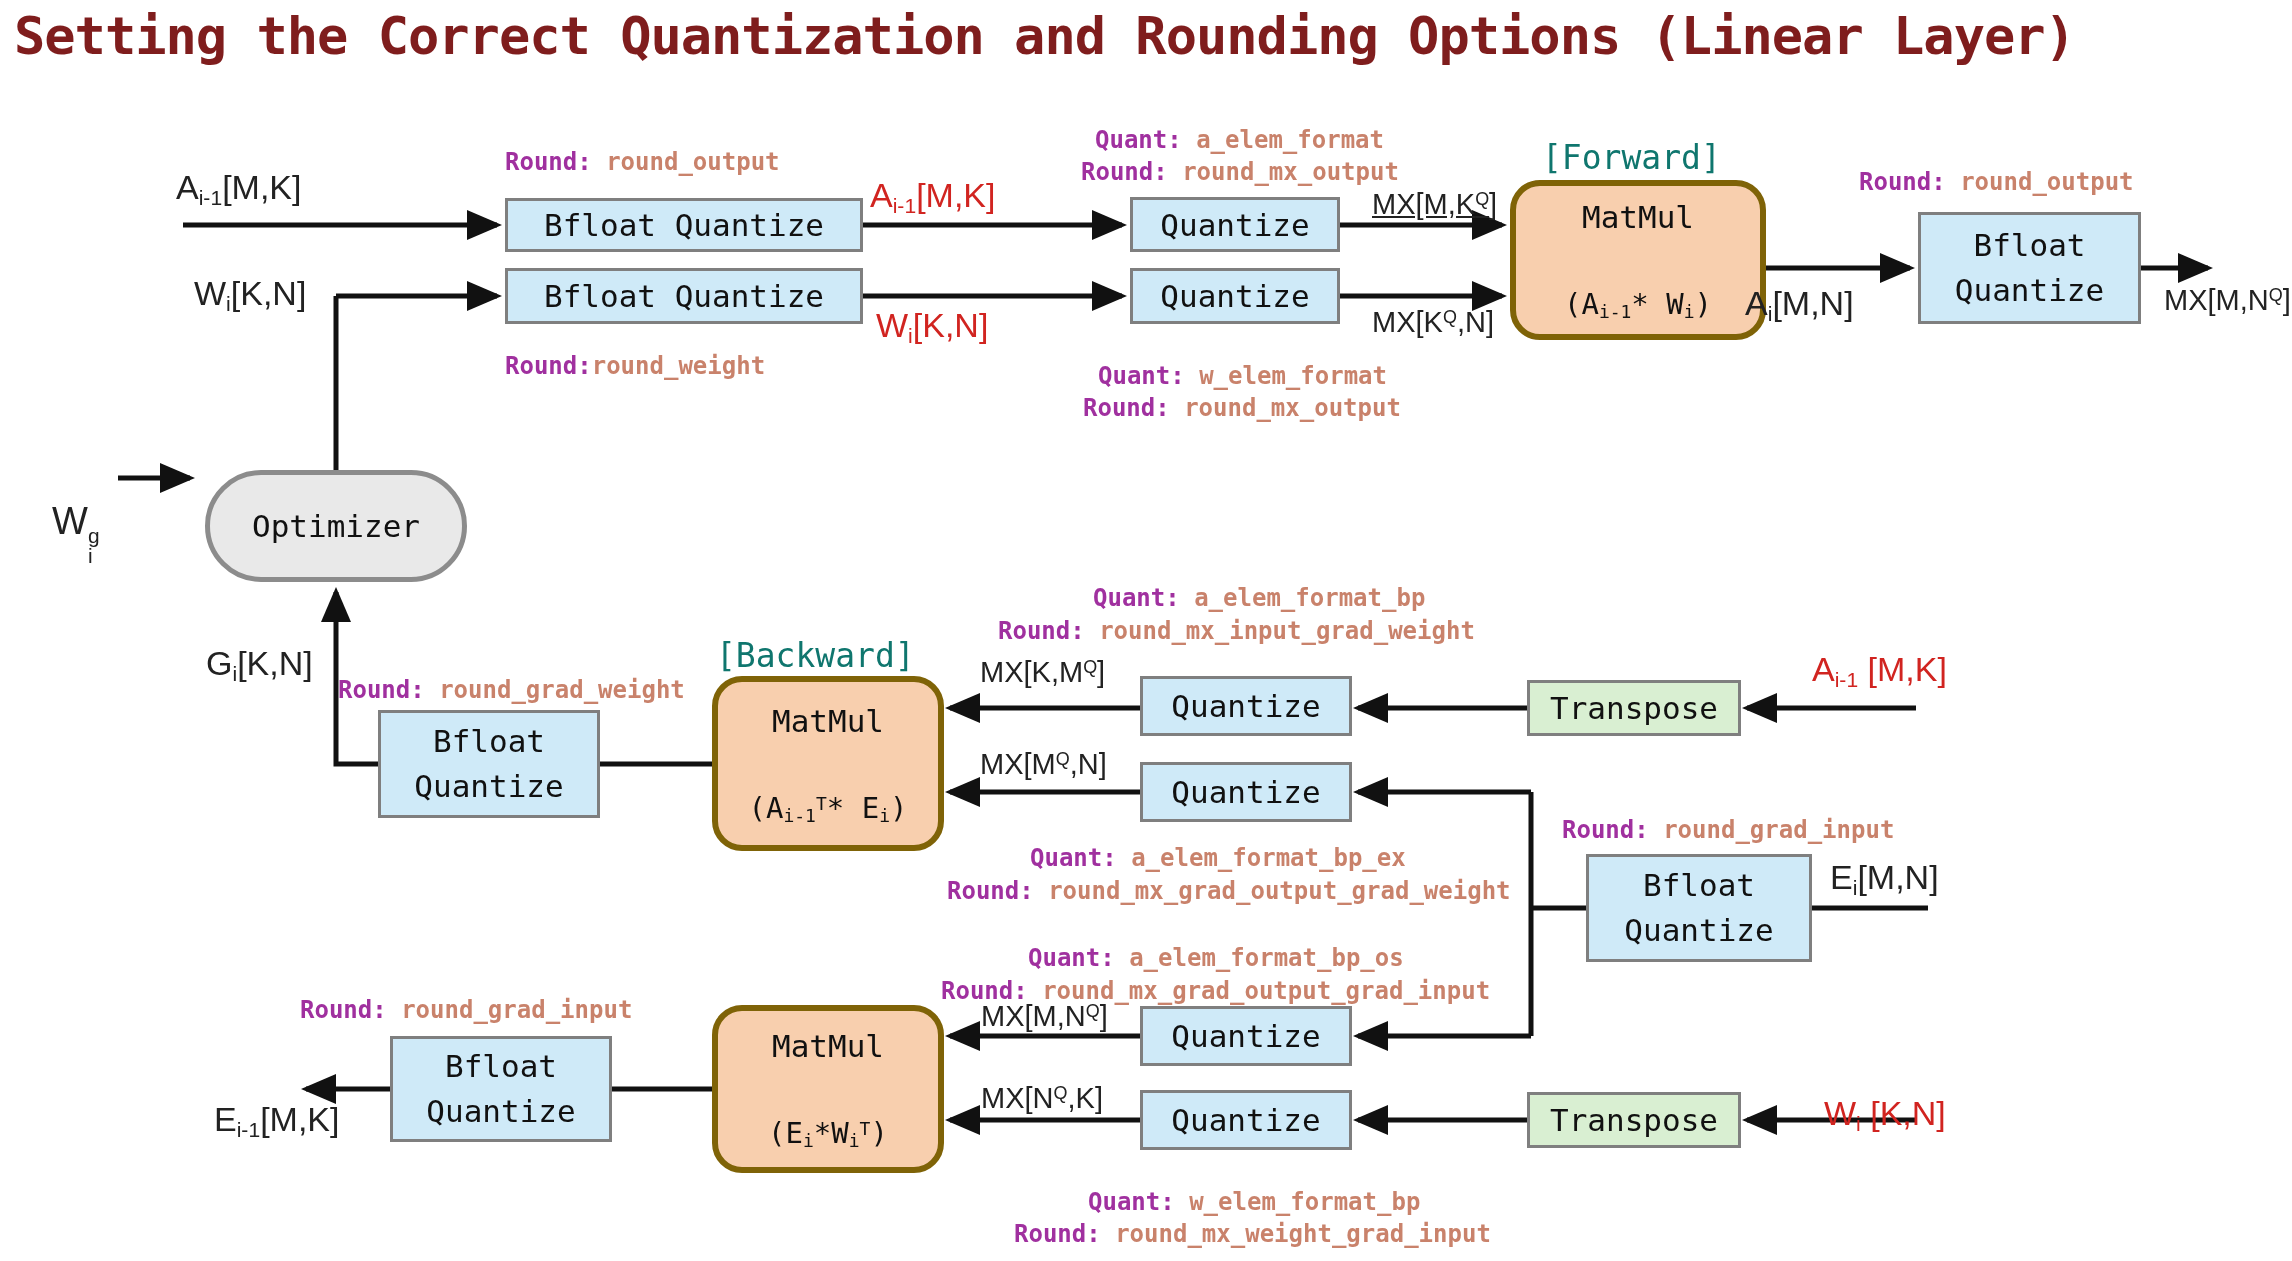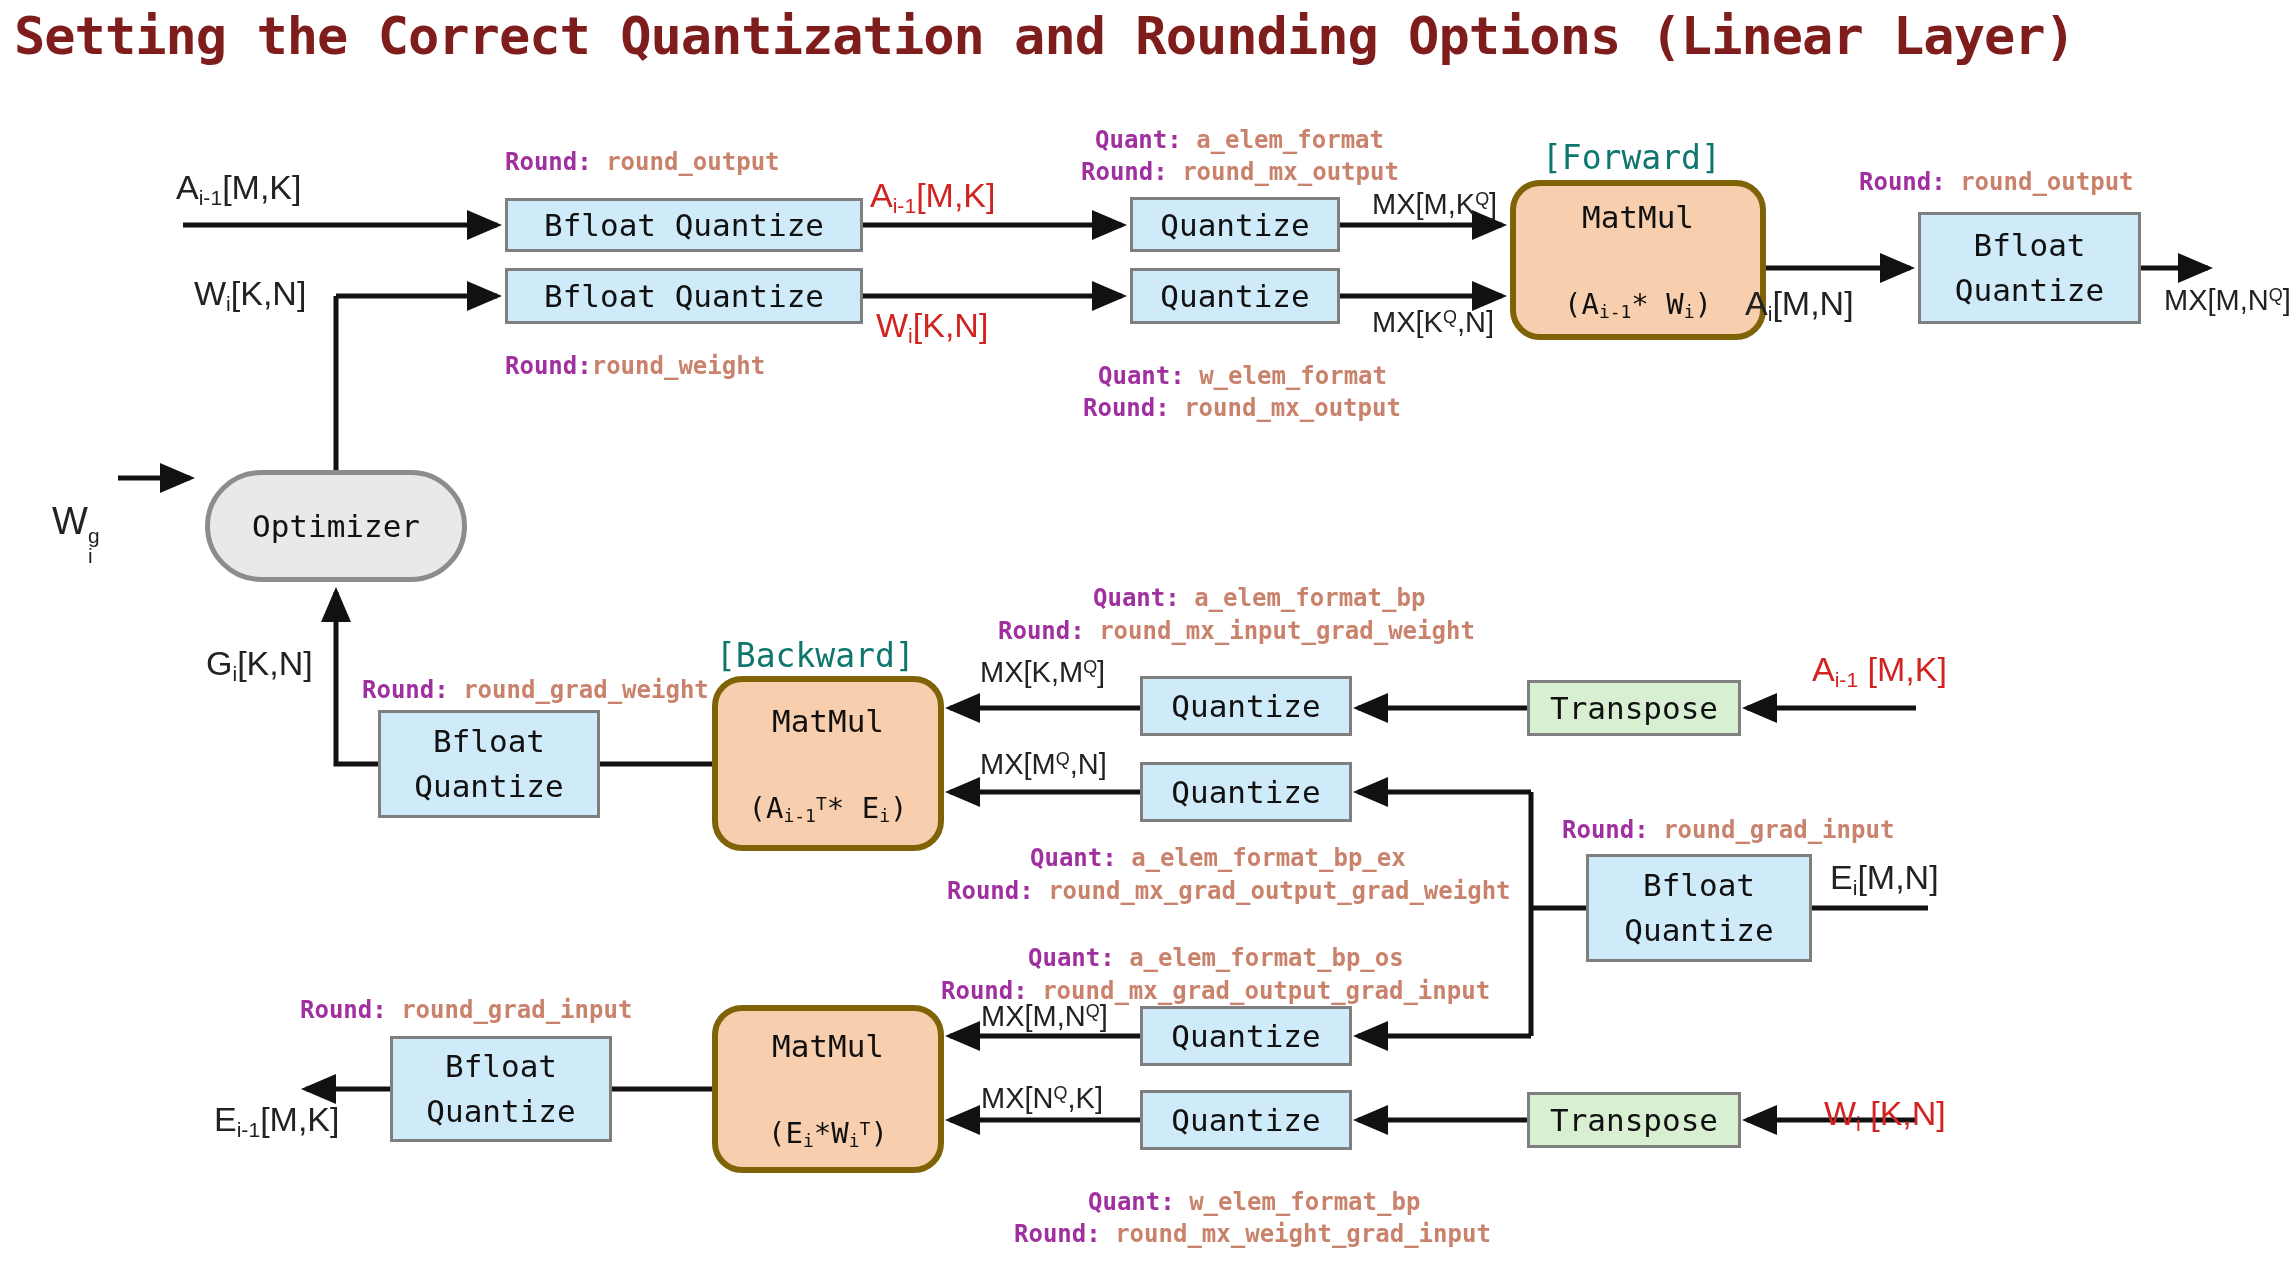--- a/index.html
+++ b/index.html
@@ -121,21 +121,21 @@
   <span class="k">Round:</span><span class="v">round_weight</span>
 </div>
 
 <div class="abs param" style="left:1095px;top:126px;">
   <span class="k">Quant:</span><span class="v"> a_elem_format</span>
 </div>
 <div class="abs param" style="left:1081px;top:158px;">
   <span class="k">Round:</span><span class="v"> round_mx_output</span>
 </div>
 <div class="node bluebox" style="left:1130px;top:197px;width:210px;height:55px;">Quantize</div>
-<div class="abs tensor mx" style="left:1372px;top:188px;"><span>MX[M,K</span><sup>Q</sup><span>]</span></div>
+<div class="abs tensor mx" style="left:1372px;top:188px;text-decoration:underline;"><span>MX[M,K</span><sup>Q</sup><span>]</span></div>
 
 <div class="node bluebox" style="left:1130px;top:268px;width:210px;height:56px;">Quantize</div>
 <div class="abs tensor mx" style="left:1372px;top:306px;"><span>MX[K</span><sup>Q</sup><span>,N]</span></div>
 <div class="abs param" style="left:1098px;top:362px;">
   <span class="k">Quant:</span><span class="v"> w_elem_format</span>
 </div>
 <div class="abs param" style="left:1083px;top:394px;">
   <span class="k">Round:</span><span class="v"> round_mx_output</span>
 </div>
 
@@ -157,21 +157,21 @@
 
 <div class="abs tensor" style="left:52px;top:500px;font-size:38px;">
   <span>W</span><span class="wgstack">
       <span>g</span>
       <span>i</span>
     </span>
 </div>
 <div class="node pill" style="left:205px;top:470px;width:262px;height:112px;">Optimizer</div>
 <div class="abs tensor" style="left:206px;top:644px;"><span>G</span><sub>i</sub><span>[K,N]</span></div>
 
-<div class="abs param" style="left:338px;top:676px;padding-left:24px;">
+<div class="abs param" style="left:338px;top:676px;">
   <span class="k">Round:</span><span class="v"> round_grad_weight</span>
 </div>
 <div class="node bluebox twoline" style="left:378px;top:710px;width:222px;height:108px;">
   <span>Bfloat</span>
   <span>Quantize</span>
 </div>
 <div class="abs tag" style="left:716px;top:636px;">[Backward]</div>
 <div class="node matmul" style="left:712px;top:676px;width:232px;height:175px;">
   <span>MatMul</span>
   <span class="formula"><span>(A</span><sub>i-1</sub><sup>T</sup><span>* E</span><sub>i</sub><span>)</span></span>

